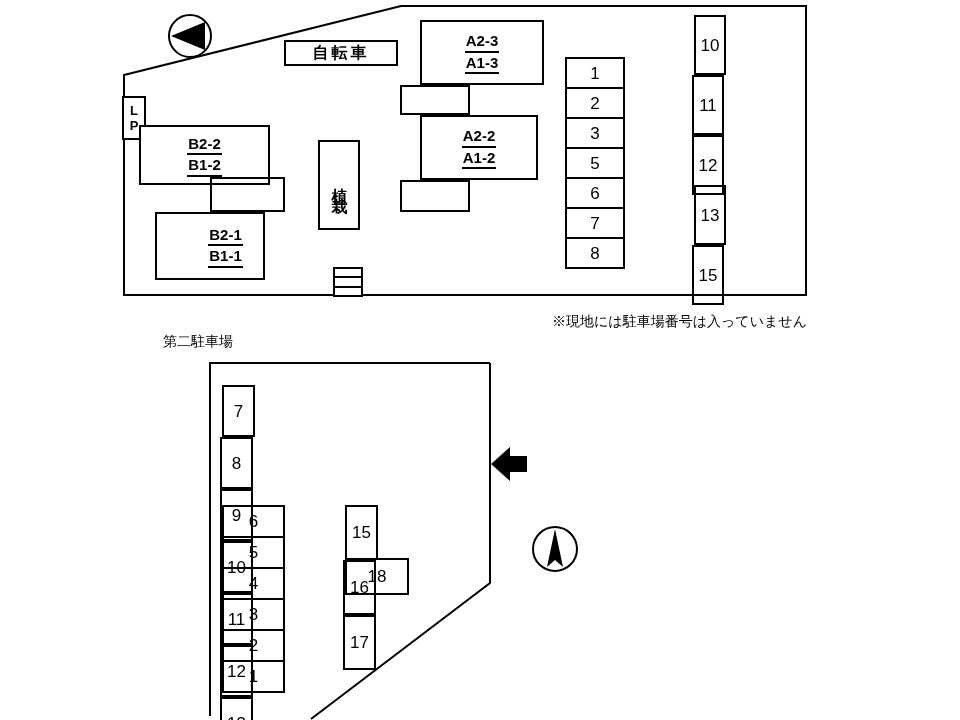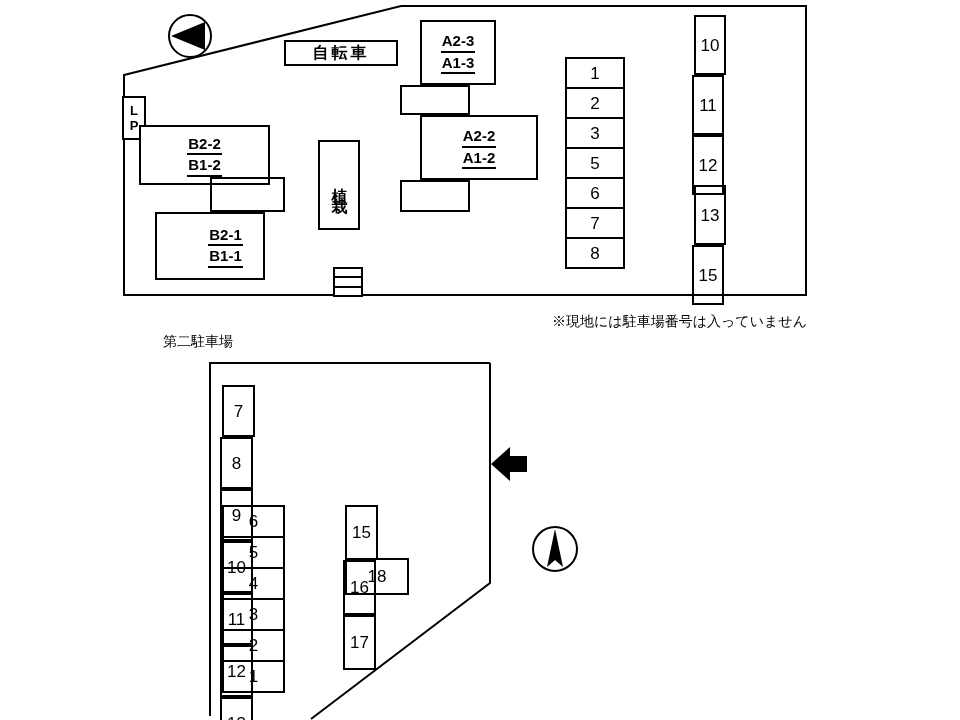--- a/index.html
+++ b/index.html
@@ -94,21 +94,21 @@
   <div class="bldg" style="left:139px;top:125px;width:131px;height:60px;">
     <span class="bl">B2-2</span>
     <span class="bl">B1-2</span>
   </div>
   <div class="bldg" style="left:155px;top:212px;width:110px;height:68px;padding-left:31px;">
     <span class="bl">B2-1</span>
     <span class="bl">B1-1</span>
   </div>
   <div class="connector" style="left:210px;top:177px;width:75px;height:35px;"></div>
 
-  <div class="bldg" style="left:420px;top:20px;width:76px;height:65px;">
+  <div class="bldg" style="left:420px;top:20px;width:124px;height:65px;">
     <span class="bl">A2-3</span>
     <span class="bl">A1-3</span>
   </div>
   <div class="bldg" style="left:420px;top:115px;width:118px;height:65px;">
     <span class="bl">A2-2</span>
     <span class="bl">A1-2</span>
   </div>
   <div class="connector" style="left:400px;top:85px;width:70px;height:30px;"></div>
   <div class="connector" style="left:400px;top:180px;width:70px;height:32px;"></div>
 

